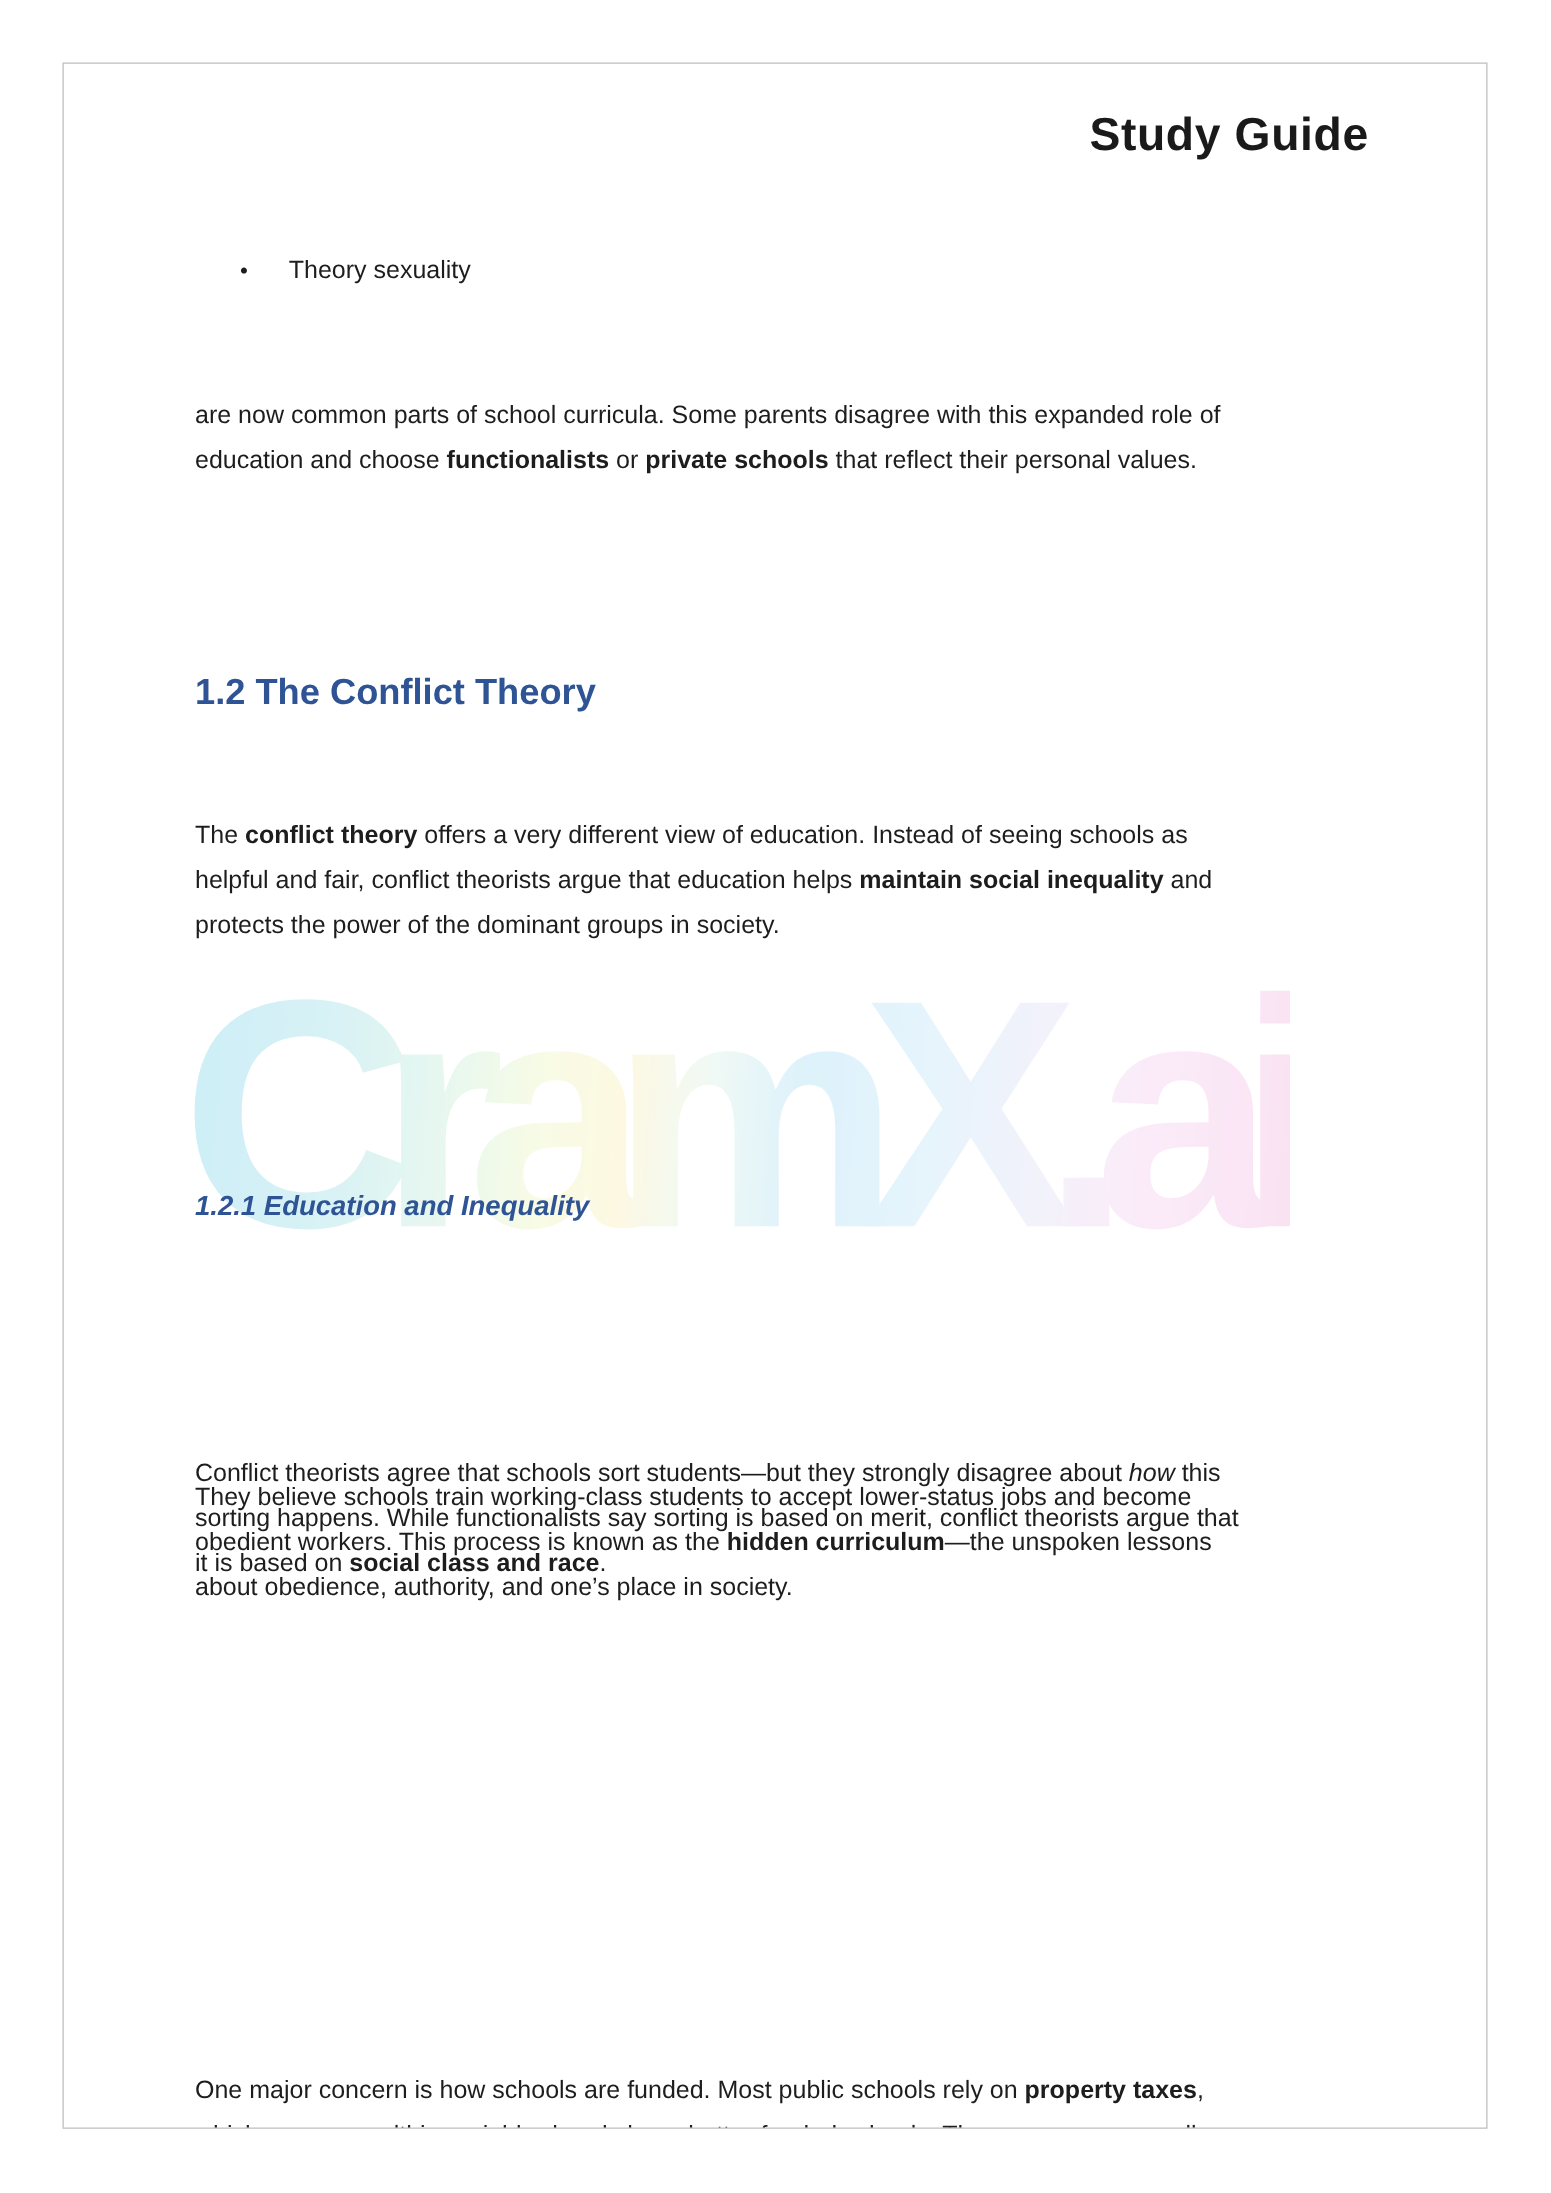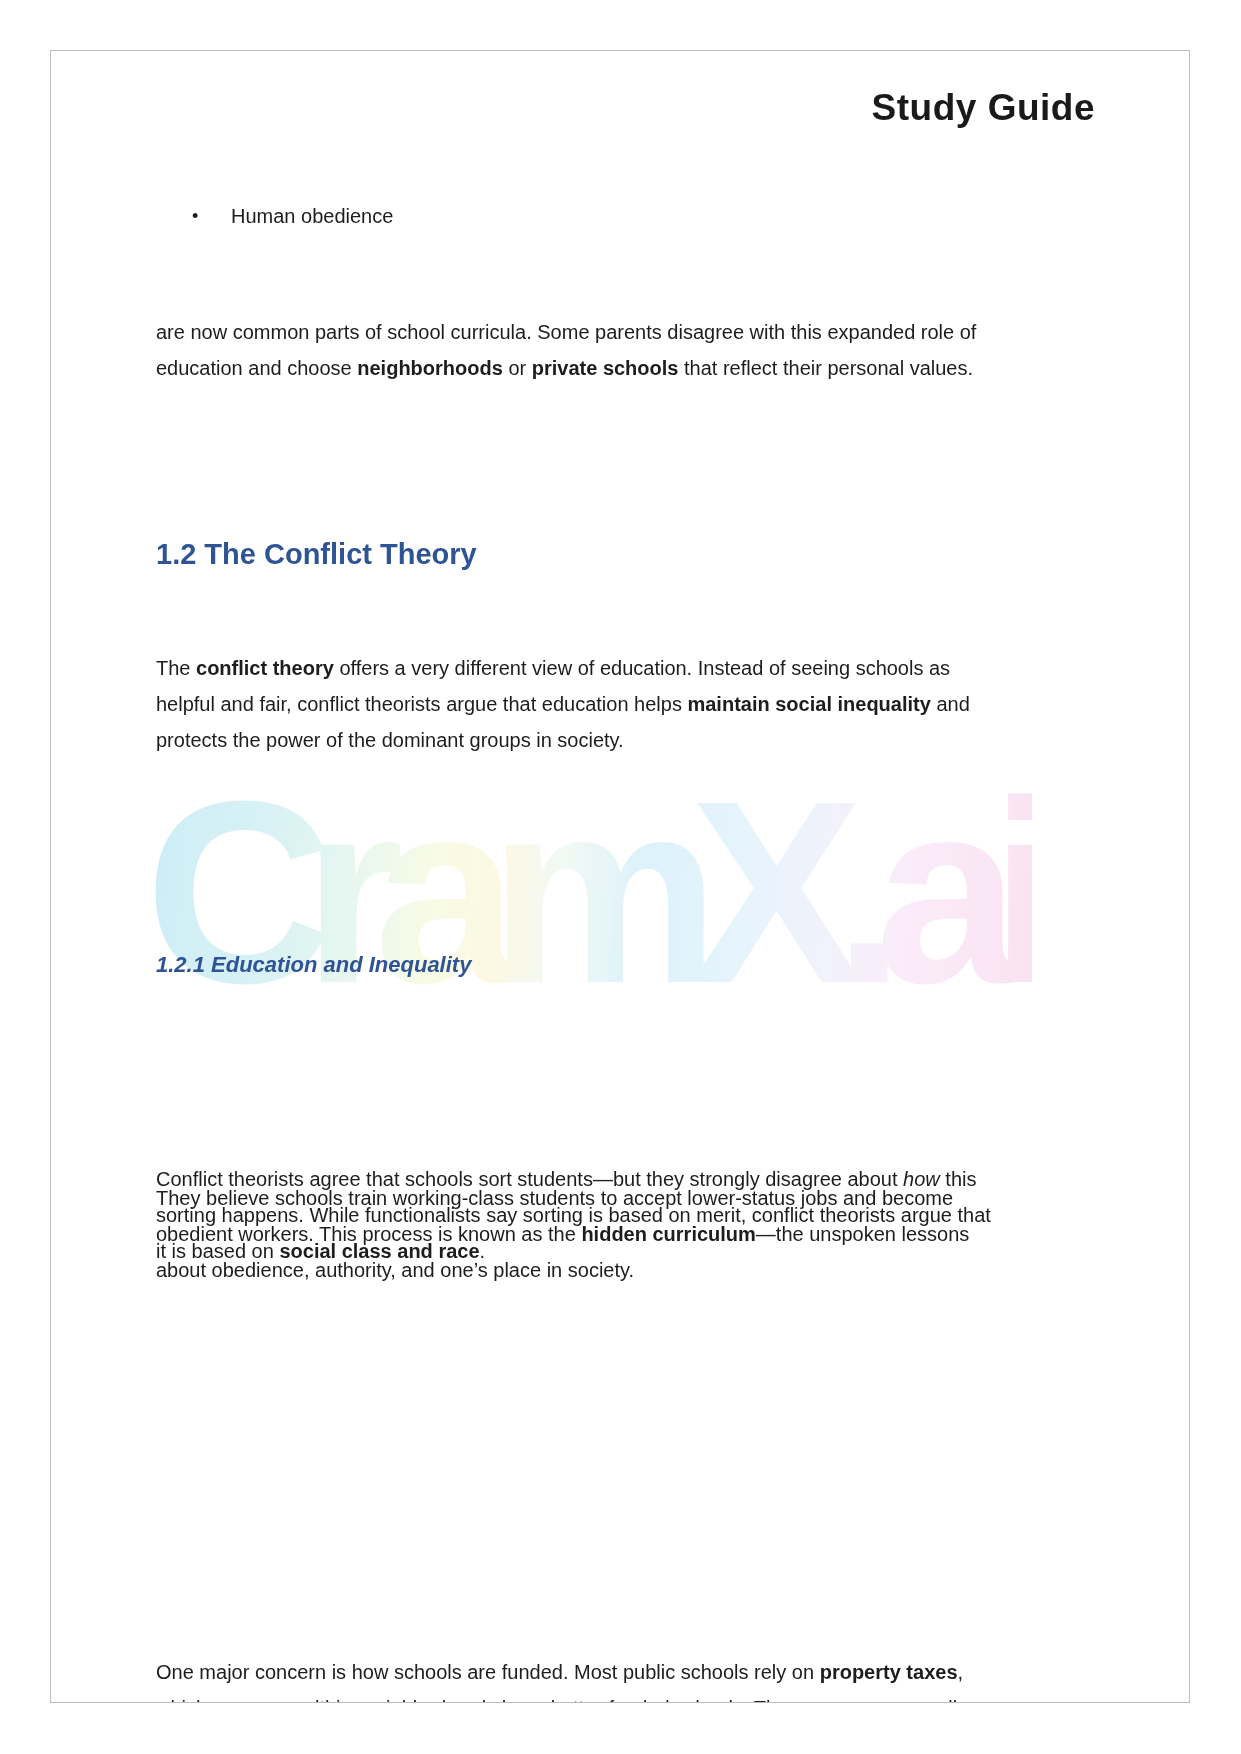--- a/index.html
+++ b/index.html
@@ -50,25 +50,25 @@
   <div class="page">
     <div class="content">
 
       <div class="watermark">CramX.ai</div>
 
       <h1 class="doc-title z">Study Guide</h1>
 
       <ul class="doc-list z" style="top:93px">
         <li>
           <span class="dot">•</span>
-          <span>Human obedience</span>
+          <span>Theory sexuality</span>
         </li>
       </ul>
 
-      <p class="body-text z" style="top:154px"><span>are now common parts of school curricula. Some parents disagree with this expanded role of education and choose </span><b>neighborhoods</b><span> or </span><b>private schools</b><span> that reflect their personal values.</span></p>
+      <p class="body-text z" style="top:154px"><span>are now common parts of school curricula. Some parents disagree with this expanded role of education and choose </span><b>functionalists</b><span> or </span><b>private schools</b><span> that reflect their personal values.</span></p>
 
       <h2 class="h2-heading z" style="top:300px">1.2 The Conflict Theory</h2>
 
       <p class="body-text z" style="top:374px"><span>The </span><b>conflict theory</b><span> offers a very different view of education. Instead of seeing schools as helpful and fair, conflict theorists argue that education helps </span><b>maintain social inequality</b><span> and protects the power of the dominant groups in society.</span></p>
 
       <h3 class="h3-heading z" style="top:562px">1.2.1 Education and Inequality</h3>
 
       <p class="body-text z" style="top:758px"><span>They believe schools train working-class students to accept lower-status jobs and become obedient workers. This process is known as the </span><b>hidden curriculum</b><span>—the unspoken lessons about obedience, authority, and one’s place in society.</span></p>
 
       <p class="body-text z" style="top:627px"><span>Conflict theorists agree that schools sort students—but they strongly disagree about </span><i>how</i><span> this sorting happens. While functionalists say sorting is based on merit, conflict theorists argue that it is based on </span><b>social class and race</b><span>.</span></p>

